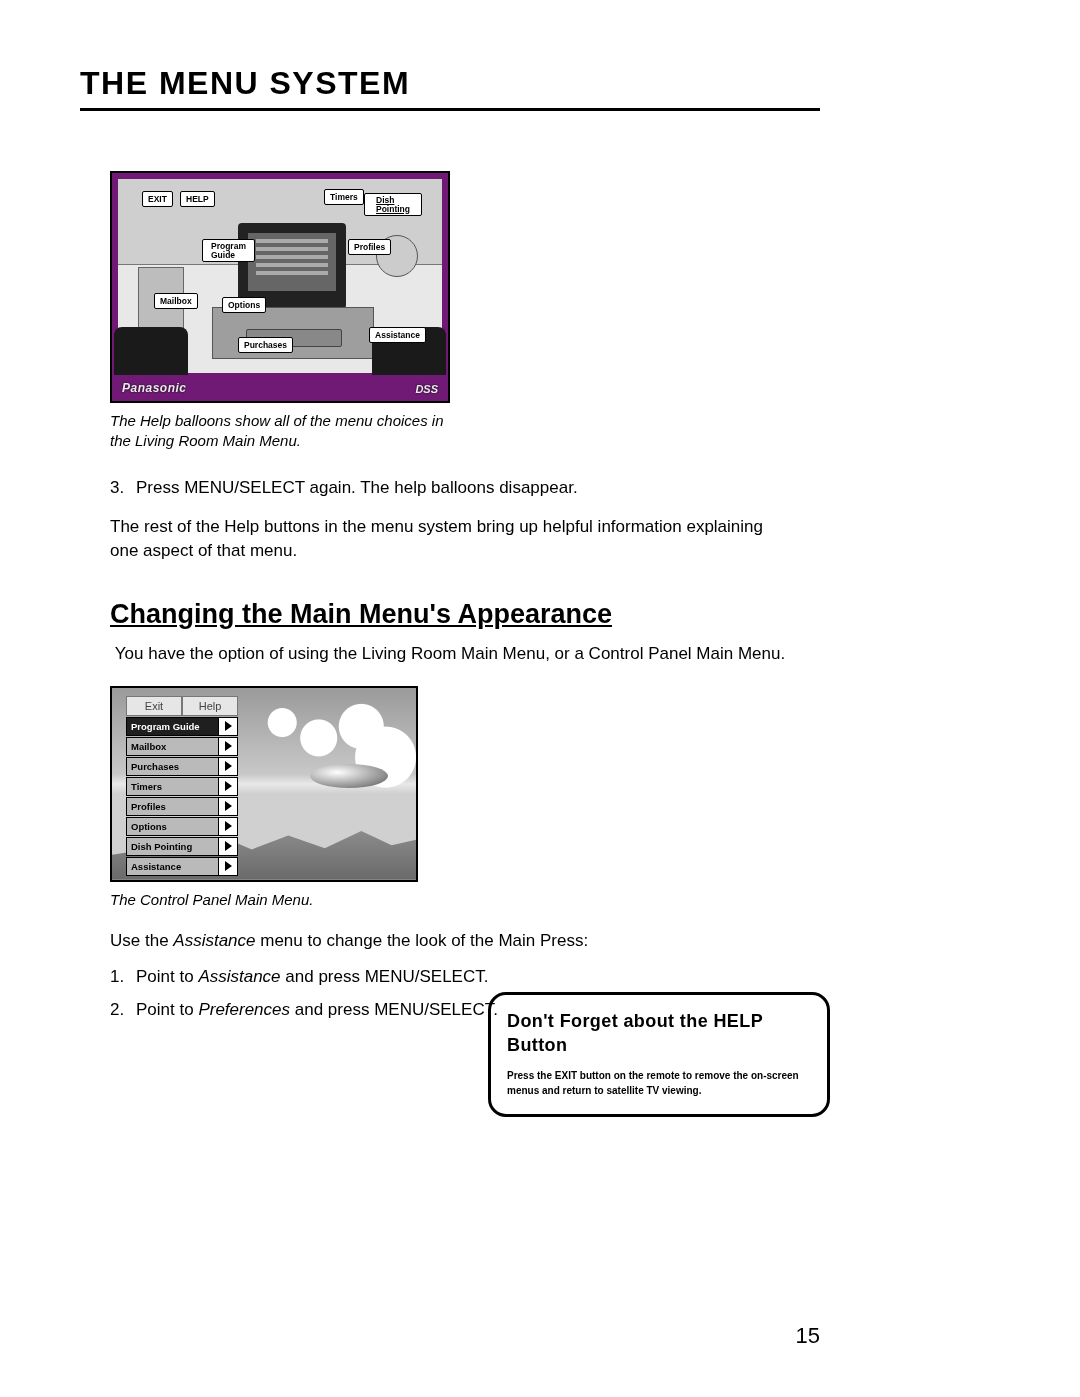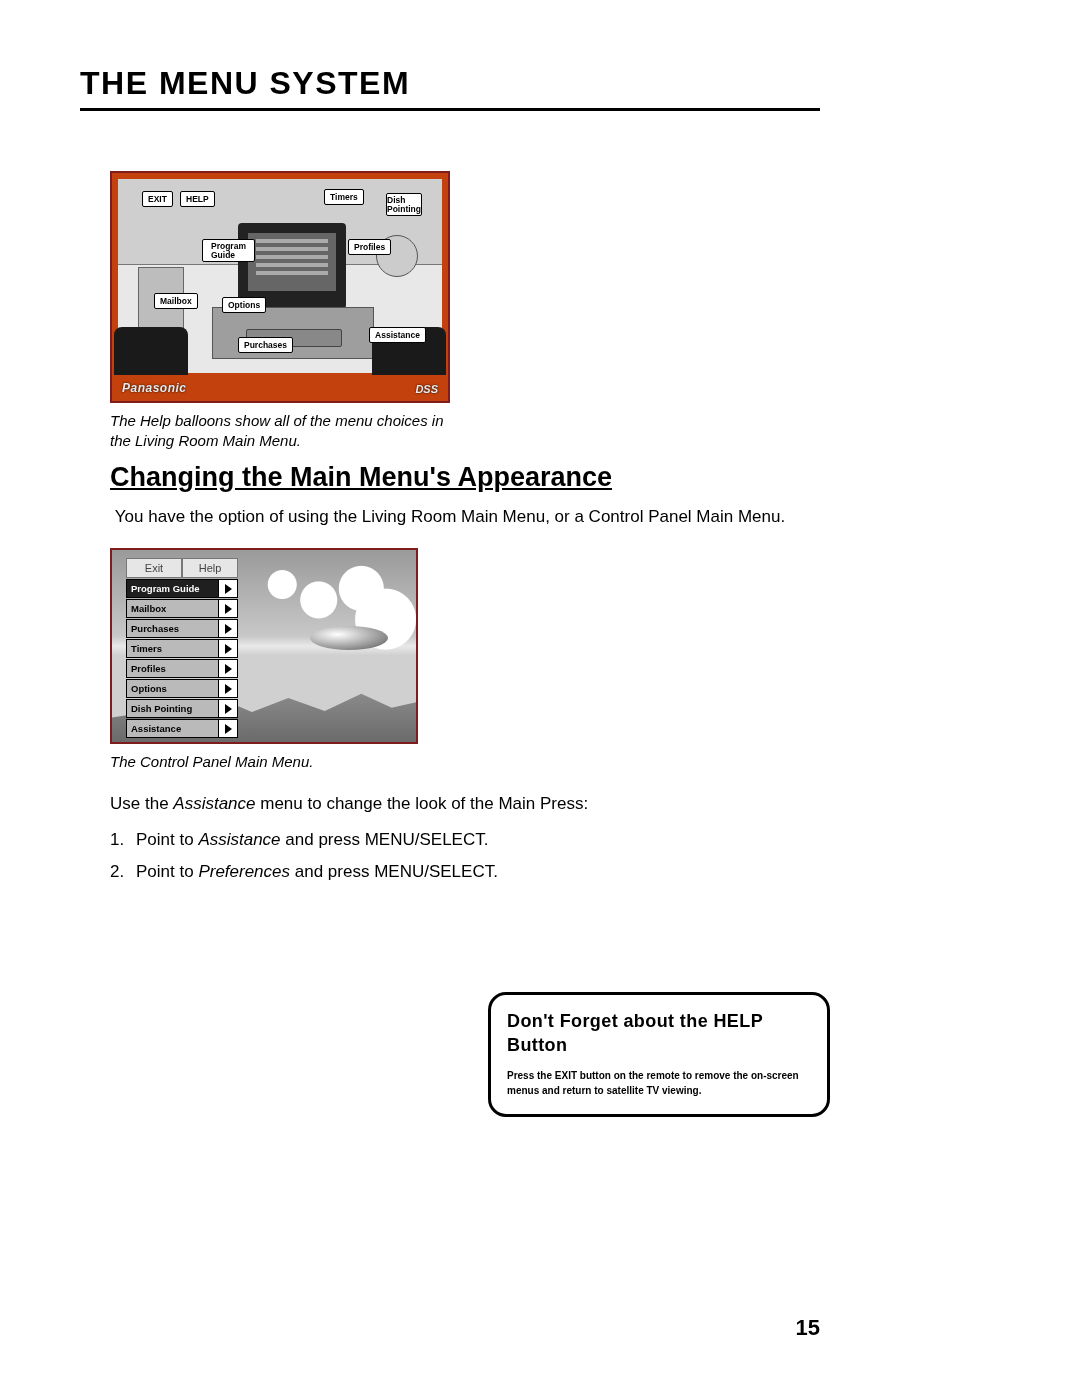--- a/index.html
+++ b/index.html
@@ -8,59 +8,59 @@
     box-sizing:border-box;
     padding:65px 80px 50px 80px;
     font-family:Arial,Helvetica,sans-serif;
     color:#000;
     position:relative;
   }
   .h1{font-size:32px;font-weight:bold;letter-spacing:1.5px;margin:0 0 2px 0;}
   .rule{border:none;border-top:3px solid #000;margin:6px 0 60px 0;}
   .content{margin-left:30px;margin-right:30px;}
   .fig{width:340px;margin:0 0 8px 0;}
-  .fig-box{border:2px solid #7f1d1d;background:#c2410c;position:relative;box-sizing:border-box;}
+  .fig-box{border:2px solid #000000;background:#701a75;position:relative;box-sizing:border-box;}
   .caption{font-style:italic;font-size:15px;line-height:1.35;margin-top:8px;}
   .step{font-size:17px;line-height:1.4;margin:24px 0 16px 0;}
   .step-num{display:inline-block;width:26px;}
   .para{font-size:17px;line-height:1.4;margin:0 0 36px 0;}
   .h2{font-size:27px;font-weight:bold;margin:10px 0 12px 0;text-decoration:underline;}
   .list{font-size:17px;line-height:1.55;margin:0;padding:0;}
   .list .item{margin:6px 0;}
   .em{font-style:italic;}
   .sidebar{
     position:absolute;
     right:70px;top:992px;
     width:342px;
     border:3px solid #000;
     border-radius:18px;
     padding:14px 16px 16px 16px;
     box-sizing:border-box;
   }
   .sidebar .sb-title{font-size:18px;font-weight:bold;line-height:1.35;margin-bottom:10px;letter-spacing:.4px;}
   .sidebar .sb-body{font-size:10px;font-weight:bold;line-height:1.5;}
-  .page-num{position:absolute;right:80px;bottom:56px;font-size:22px;font-weight:bold;margin-left:41px;}
+  .page-num{position:absolute;right:80px;bottom:48px;font-size:22px;font-weight:normal;margin-left:41px;}
   
   .f1{height:232px;padding:6px;}
   .f1 .room{position:absolute;left:6px;right:6px;top:6px;bottom:28px;background:#e8e8e8;}
   .f1 .wall{position:absolute;left:0;right:0;top:0;height:85px;background:#cfcfcf;border-bottom:1px solid #777;}
   .f1 .tv{position:absolute;left:120px;top:44px;width:108px;height:86px;background:#222;border-radius:4px;}
   .f1 .tv .scr{position:absolute;left:10px;right:10px;top:10px;bottom:18px;background:#666;}
   .f1 .tv .scr::before{content:"";position:absolute;left:8px;right:8px;top:6px;height:4px;background:#aaa;box-shadow:0 8px 0 #aaa,0 16px 0 #aaa,0 24px 0 #aaa,0 32px 0 #aaa;}
   .f1 .stand{position:absolute;left:94px;top:128px;width:160px;height:50px;background:#9e9e9e;border:1px solid #555;}
   .f1 .cab{position:absolute;left:20px;top:88px;width:44px;height:62px;background:#bdbdbd;border:1px solid #666;}
   .f1 .dish{position:absolute;right:24px;top:56px;width:40px;height:40px;border-radius:50%;background:#ccc;border:1px solid #555;}
   .f1 .couch{position:absolute;left:-4px;bottom:-2px;width:74px;height:48px;background:#1a1a1a;border-radius:8px 8px 0 0;}
   .f1 .couch2{position:absolute;right:-4px;bottom:-2px;width:74px;height:48px;background:#1a1a1a;border-radius:8px 8px 0 0;}
   .f1 .table{position:absolute;left:128px;bottom:26px;width:94px;height:16px;background:#888;border:1px solid #444;border-radius:2px;}
   .tag{position:absolute;background:#fff;border:1px solid #000;border-radius:2px;font:bold 8.5px Arial;padding:2px 5px;white-space:nowrap;}
   .t-exit{left:24px;top:12px;}
   .t-help{left:62px;top:12px;}
   .t-timers{left:206px;top:10px;}
-  .t-dish{right:20px;top:14px;padding:2px 0;line-height:1;}
+  .t-dish{right:20px;top:14px;padding:2px 11px;line-height:1;text-decoration:underline;}
   .t-pg{left:84px;top:60px;padding:2px 8px;line-height:1;}
   .t-profiles{left:230px;top:60px;}
   .t-mailbox{left:36px;top:114px;}
   .t-options{left:104px;top:118px;}
   .t-purch{left:120px;top:158px;}
   .t-assist{right:16px;bottom:30px;}
   .f1 .brand{position:absolute;left:10px;bottom:6px;color:#eaeaea;font-style:italic;font-weight:bold;font-size:12px;letter-spacing:.5px;text-shadow:0 0 2px #000;}
   .f1 .dss{position:absolute;right:10px;bottom:6px;color:#eaeaea;font-style:italic;font-weight:bold;font-size:11px;text-shadow:0 0 2px #000;}
   
   .f2{height:196px;overflow:hidden;}
@@ -118,21 +118,25 @@
           <div class="tag t-options">Options</div>
           <div class="tag t-purch">Purchases</div>
           <div class="tag t-assist">Assistance</div>
         </div>
         <div class="brand">Panasonic</div>
         <div class="dss">DSS</div>
       </div>
       <div class="caption">The Help balloons show all of the menu choices in the Living Room Main Menu.</div>
     </div>
 
-
+    <div class="step">
+      <span class="step-num">3.</span><span>Press MENU/SELECT again. The help balloons disappear.</span>
+    </div>
+
+    <p class="para">The rest of the Help buttons in the menu system bring up helpful information explaining one aspect of that menu.</p>
 
     <div class="h2">Changing the Main Menu's Appearance</div>
     <p class="para" style="margin-bottom:20px;text-align:center;">You have the option of using the Living Room Main Menu, or  a Control Panel Main Menu.</p>
 
     <div class="fig" style="width:308px;">
       <div class="fig-box f2">
         <div class="sky"></div>
         <div class="mtn"></div>
         <div class="blimp"></div>
         <div class="menucol">

